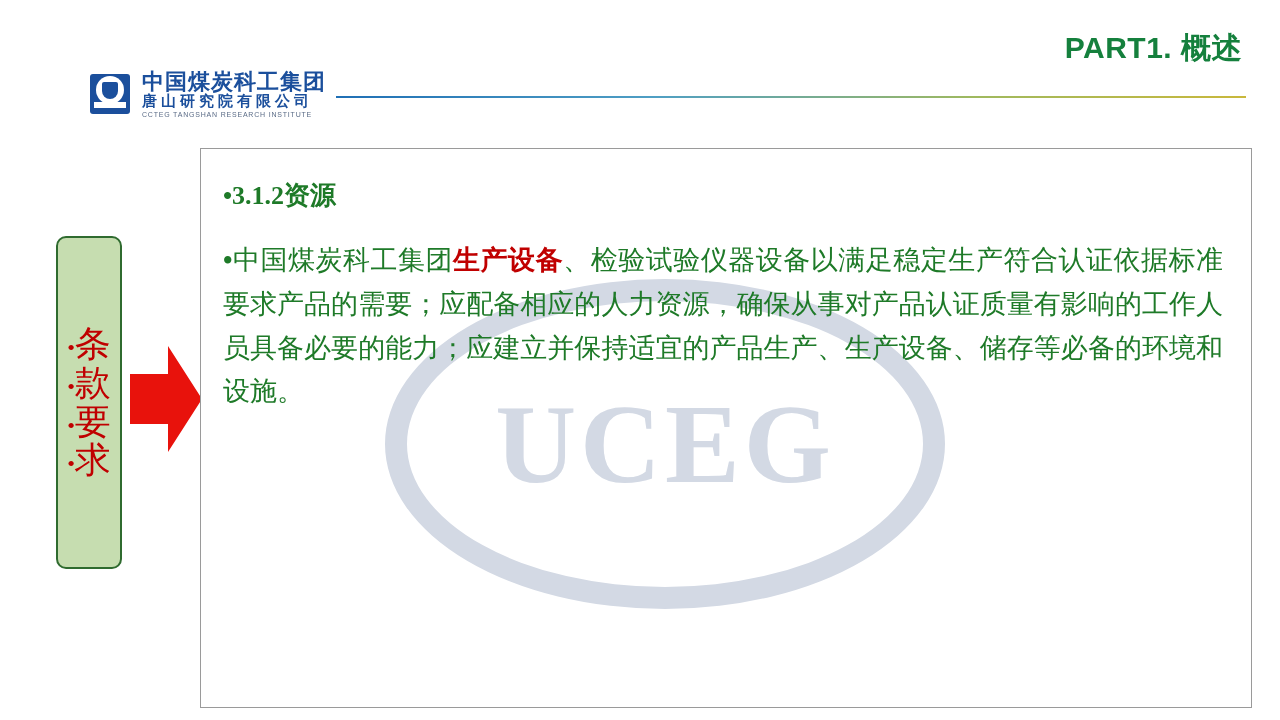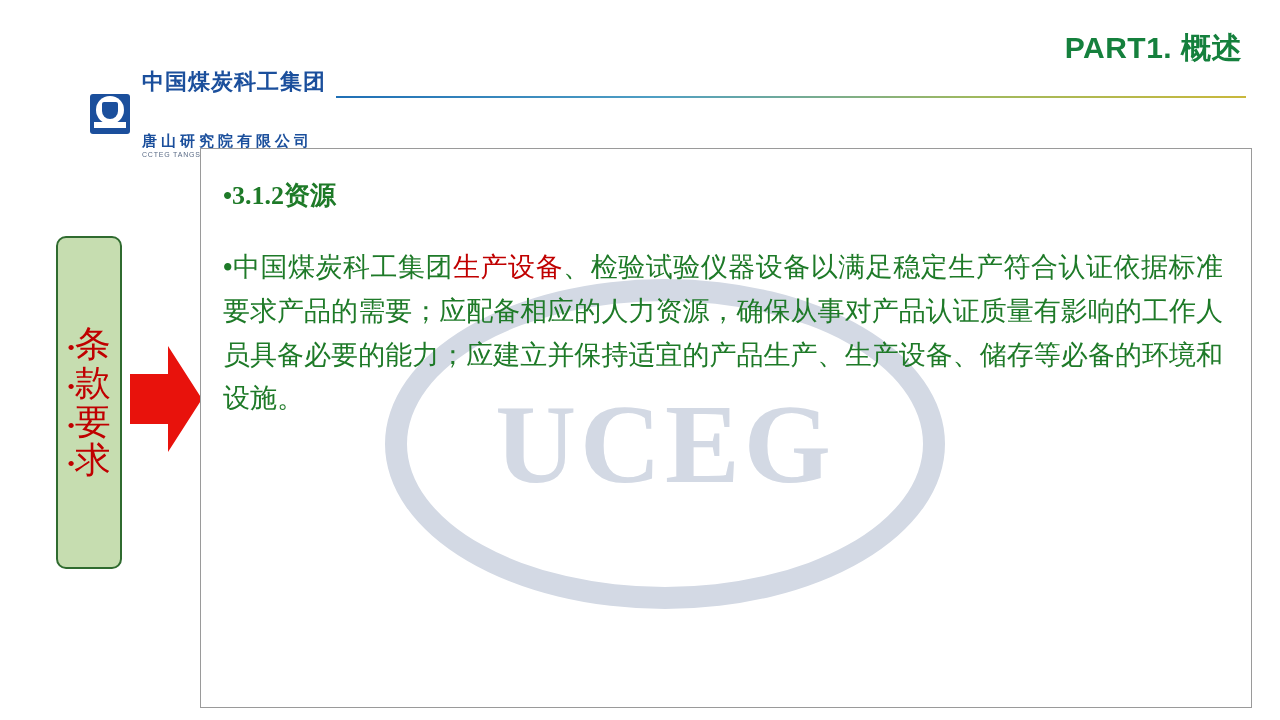--- a/index.html
+++ b/index.html
@@ -88,21 +88,20 @@
     color: #1b4f9c;
     letter-spacing: 1px;
     white-space: nowrap;
   }
   .logo-cn2 {
     font-size: 15px;
     font-weight: bold;
     color: #1b4f9c;
     letter-spacing: 4px;
     white-space: nowrap;
-    margin-top: 40px;
   }
   .logo-en {
     font-size: 7px;
     color: #5a6b86;
     letter-spacing: 0.8px;
     white-space: nowrap;
     margin-top: 2px;
   }
 
   #header-rule {
@@ -214,25 +213,25 @@
     text-align: justify;
     text-justify: inter-ideograph;
   }
   .para .bullet {
     color: #1e7a28;
     font-weight: bold;
   }
   .heading {
     font-weight: bold;
     font-size: 26px;
-    margin-bottom: 29px;
+    margin-bottom: 22px;
   }
   .hl-red {
     color: #c00000;
-    font-weight: normal;
+    font-weight: bold;
   }
 
 </style>
 </head>
 <body>
 
 <div id="part-title">PART1. 概述</div>
 
 <div id="logo-block">
   <div id="logo-mark">

